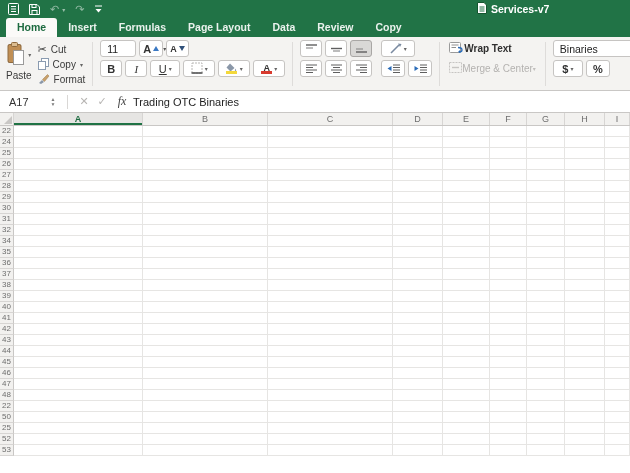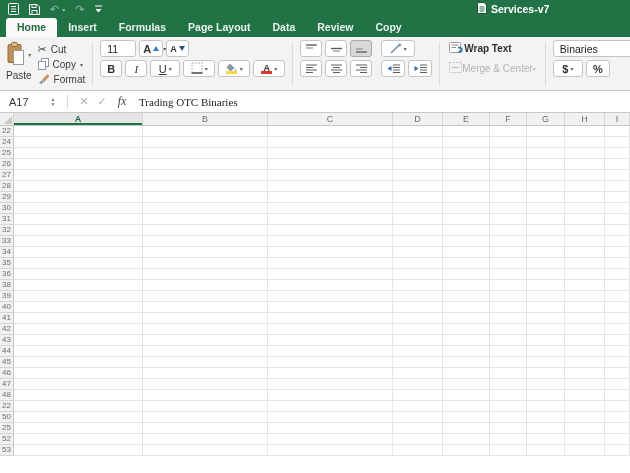--- a/index.html
+++ b/index.html
@@ -98,21 +98,21 @@
   .formulabar {
     height: 22px; background: #fff; border-bottom: 1px solid #c9c7c5;
     display: flex; align-items: center; font-size: 11px;
   }
   .namebox { width: 46px; padding-left: 9px; color: #333; }
   .stepper { display: flex; flex-direction: column; gap: 1px; align-items: center; width: 14px; }
   .stepper span { font-size: 5px; color: #7a7a7a; line-height: 4px; }
   .fdiv { width: 1px; height: 14px; background: #d9d7d5; margin: 0 7px; }
   .fbtn { color: #b7b5b3; width: 18px; text-align: center; font-size: 11px; }
   .fx { font-family: "Liberation Serif", serif; font-style: italic; color: #444; width: 22px; text-align: center; font-size: 12px; }
-  .formula-text { color: #1e1e1e; margin-left: 6px; font-family: Liberation Serif, serif; }
+  .formula-text { color: #1e1e1e; margin-left: 0; }
 
   
   .sheet { position: absolute; top: 113px; left: 0; right: 0; bottom: 0; overflow: hidden; background: #fff; }
   .col-headers { display: flex; height: 13px; border-bottom: 1px solid #c9c7c5; background: #f2f1ef; }
   .corner {
     width: 14px; flex: 0 0 14px; background: #f2f1ef; position: relative;
     border-right: 1px solid #d7d5d3;
   }
   .corner::after {
     content: ""; position: absolute; right: 1px; bottom: 1px;
@@ -559,32 +559,20 @@
         <div class="cell" style="width: 125px;"></div>
         <div class="cell" style="width: 125px;"></div>
         <div class="cell" style="width: 50px;"></div>
         <div class="cell" style="width: 47px;"></div>
         <div class="cell" style="width: 37px;"></div>
         <div class="cell" style="width: 38px;"></div>
         <div class="cell" style="width: 40px;"></div>
         <div class="cell" style="width: 25px;"></div>
       </div>
       <div class="grid-row">
-        <div class="row-h">33</div>
-        <div class="cell" style="width: 129px;"></div>
-        <div class="cell" style="width: 125px;"></div>
-        <div class="cell" style="width: 125px;"></div>
-        <div class="cell" style="width: 50px;"></div>
-        <div class="cell" style="width: 47px;"></div>
-        <div class="cell" style="width: 37px;"></div>
-        <div class="cell" style="width: 38px;"></div>
-        <div class="cell" style="width: 40px;"></div>
-        <div class="cell" style="width: 25px;"></div>
-      </div>
-      <div class="grid-row">
         <div class="row-h">34</div>
         <div class="cell" style="width: 129px;"></div>
         <div class="cell" style="width: 125px;"></div>
         <div class="cell" style="width: 125px;"></div>
         <div class="cell" style="width: 50px;"></div>
         <div class="cell" style="width: 47px;"></div>
         <div class="cell" style="width: 37px;"></div>
         <div class="cell" style="width: 38px;"></div>
         <div class="cell" style="width: 40px;"></div>
         <div class="cell" style="width: 25px;"></div>
@@ -607,20 +595,32 @@
         <div class="cell" style="width: 125px;"></div>
         <div class="cell" style="width: 125px;"></div>
         <div class="cell" style="width: 50px;"></div>
         <div class="cell" style="width: 47px;"></div>
         <div class="cell" style="width: 37px;"></div>
         <div class="cell" style="width: 38px;"></div>
         <div class="cell" style="width: 40px;"></div>
         <div class="cell" style="width: 25px;"></div>
       </div>
       <div class="grid-row">
+        <div class="row-h">37</div>
+        <div class="cell" style="width: 129px;"></div>
+        <div class="cell" style="width: 125px;"></div>
+        <div class="cell" style="width: 125px;"></div>
+        <div class="cell" style="width: 50px;"></div>
+        <div class="cell" style="width: 47px;"></div>
+        <div class="cell" style="width: 37px;"></div>
+        <div class="cell" style="width: 38px;"></div>
+        <div class="cell" style="width: 40px;"></div>
+        <div class="cell" style="width: 25px;"></div>
+      </div>
+      <div class="grid-row">
         <div class="row-h">38</div>
         <div class="cell" style="width: 129px;"></div>
         <div class="cell" style="width: 125px;"></div>
         <div class="cell" style="width: 125px;"></div>
         <div class="cell" style="width: 50px;"></div>
         <div class="cell" style="width: 47px;"></div>
         <div class="cell" style="width: 37px;"></div>
         <div class="cell" style="width: 38px;"></div>
         <div class="cell" style="width: 40px;"></div>
         <div class="cell" style="width: 25px;"></div>

